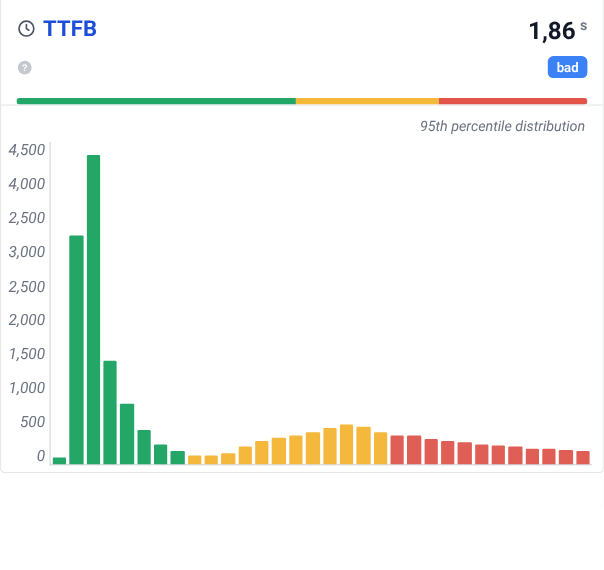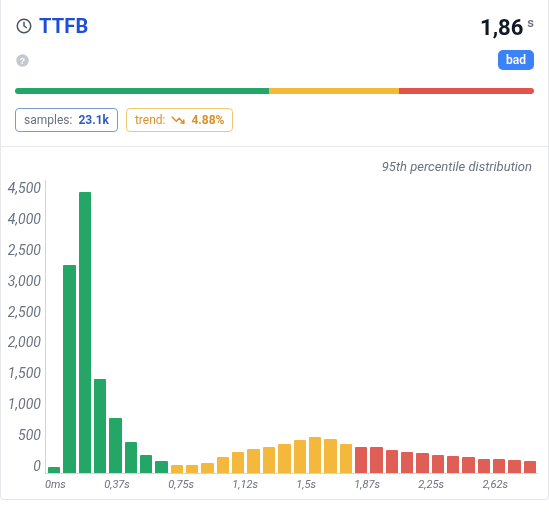--- a/index.html
+++ b/index.html
@@ -205,36 +205,20 @@
     </div>
     <span class="badge-bad">bad</span>
   </div>
 
   <div class="range-bar">
     <div class="range-seg seg-green" style="width:49%"></div>
     <div class="range-seg seg-yellow" style="width:25%"></div>
     <div class="range-seg seg-red" style="width:26%"></div>
   </div>
 
-  <div class="pills">
-    <span class="pill pill-samples">
-      <span>samples:</span>
-      <span class="val">23.1k</span>
-    </span>
-    <span class="pill pill-trend">
-      <span>trend:</span>
-      <span>
-        <svg class="icon" width="14" height="10" viewBox="0 0 24 16" fill="none" stroke="#d9902a" stroke-width="2.5" stroke-linecap="round" stroke-linejoin="round">
-            <path d="M2 3 L9 10 L14 5 L22 13"></path>
-            <path d="M17 13 H22 V8"></path>
-          </svg>
-      </span>
-      <span class="val">4.88%</span>
-    </span>
-  </div>
 
   <div class="chart-area">
     <div class="chart-title">95th percentile distribution</div>
 
     <div class="chart-body">
       <div class="y-axis" id="y-axis">
           <span>4,500</span>
           <span>4,000</span>
           <span>2,500</span>
           <span>3,000</span>
@@ -276,28 +260,15 @@
             <div class="bar red" style="height: 5.77778%;"></div>
             <div class="bar red" style="height: 5.33333%;"></div>
             <div class="bar red" style="height: 4.88889%;"></div>
             <div class="bar red" style="height: 4.66667%;"></div>
             <div class="bar red" style="height: 4.44444%;"></div>
             <div class="bar red" style="height: 4.22222%;"></div>
           </div>
       </div>
     </div>
 
-    <div class="x-axis">
-      <div class="x-spacer"></div>
-      <div class="x-labels" id="x-labels">
-          <span>0ms</span>
-          <span>0,37s</span>
-          <span>0,75s</span>
-          <span>1,12s</span>
-          <span>1,5s</span>
-          <span>1,87s</span>
-          <span>2,25s</span>
-          <span>2,62s</span>
-        </div>
-    </div>
   </div>
 
 </div>
 
 </body></html>

